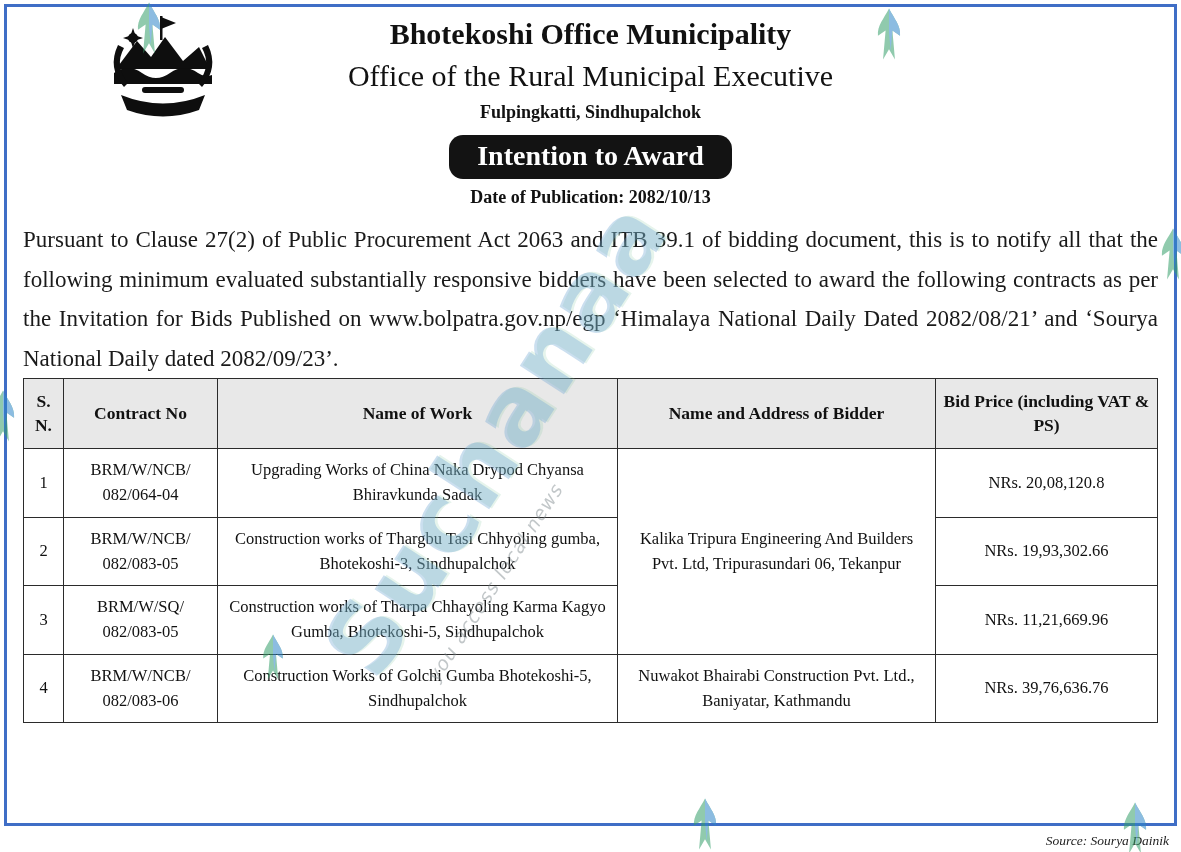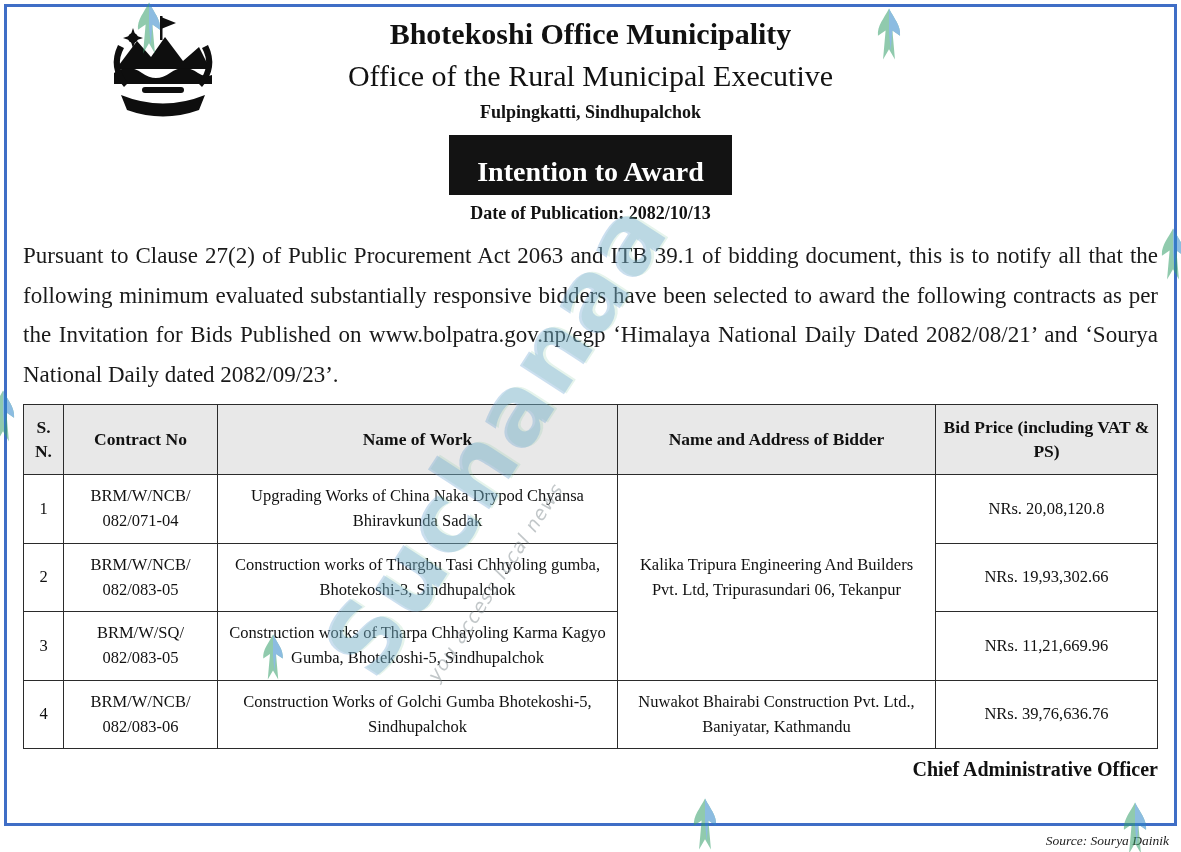--- a/index.html
+++ b/index.html
@@ -22,33 +22,33 @@
 
   
   .emblem { position:absolute; left:96px; top:8px; width:120px; height:104px; }
   .titles { text-align:center; }
   .org-name   { font-size:30px; font-weight:bold; line-height:1.25; }
   .office-name{ font-size:30px; font-weight:normal; line-height:1.25; margin-top:4px; }
   .address    { font-size:18px; font-weight:bold; margin-top:8px; }
   .banner-wrap{ margin-top:12px; }
   .banner {
     display:inline-block; background:#131313; color:#ffffff;
-    font-size:28px; font-weight:bold; padding:21px 28px 7px;
+    font-size:28px; font-weight:bold; padding:5px 28px 7px;border-radius:14px;
   }
   .pub-date { font-size:18px; font-weight:bold; margin-top:8px; }
 
   
   .notice-text {
     margin-top:12px; font-size:23px; line-height:1.72;
     text-align:justify; color:#1a1a1a;
   }
 
   
   table.award {
-    margin-top:10px; width:100%;
+    width:100%;
     border-collapse:collapse; font-size:16.5px;
   }
   table.award th, table.award td {
     border:1.6px solid #2b2b2b;
     text-align:center; vertical-align:middle;
   }
   table.award th {
     background:#e8e8e8; font-weight:bold; font-size:17.5px;
     padding:11px 6px; line-height:1.35;
   }
@@ -175,21 +175,21 @@
           <th>S. N.</th>
           <th>Contract No</th>
           <th>Name of Work</th>
           <th>Name and Address of Bidder</th>
           <th>Bid Price (including VAT &amp; PS)</th>
         </tr>
       </thead>
       <tbody>
         <tr>
           <td>1</td>
-          <td>BRM/W/NCB/ 082/071-04</td>
+          <td>BRM/W/NCB/ 082/064-04</td>
           <td>Upgrading Works of China Naka Drypod Chyansa Bhiravkunda Sadak</td>
           <td rowspan="3">Kalika Tripura Engineering And Builders Pvt. Ltd, Tripurasundari 06, Tekanpur</td>
           <td>NRs. 20,08,120.8</td>
         </tr>
         <tr>
           <td>2</td>
           <td>BRM/W/NCB/ 082/083-05</td>
           <td>Construction works of Thargbu Tasi Chhyoling gumba, Bhotekoshi-3, Sindhupalchok</td>
           <td>NRs. 19,93,302.66</td>
         </tr>
@@ -202,17 +202,16 @@
         <tr>
           <td>4</td>
           <td>BRM/W/NCB/ 082/083-06</td>
           <td>Construction Works of Golchi Gumba Bhotekoshi-5, Sindhupalchok</td>
           <td>Nuwakot Bhairabi Construction Pvt. Ltd., Baniyatar, Kathmandu</td>
           <td>NRs. 39,76,636.76</td>
         </tr>
       </tbody>
     </table>
 
-    <div class="signatory">Chief Administrative Officer</div>
   </div>
 
   <div class="source-note">Source: Sourya Dainik</div>
 </div>
 
 </body></html>

